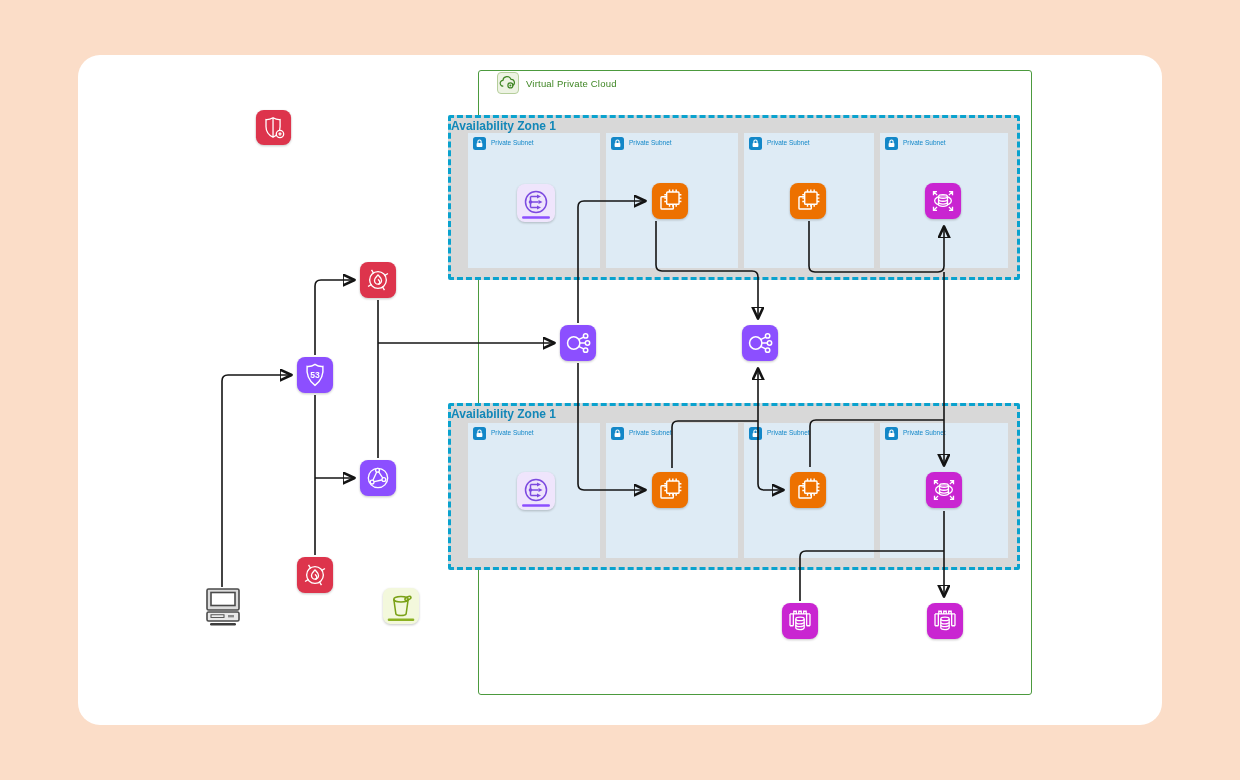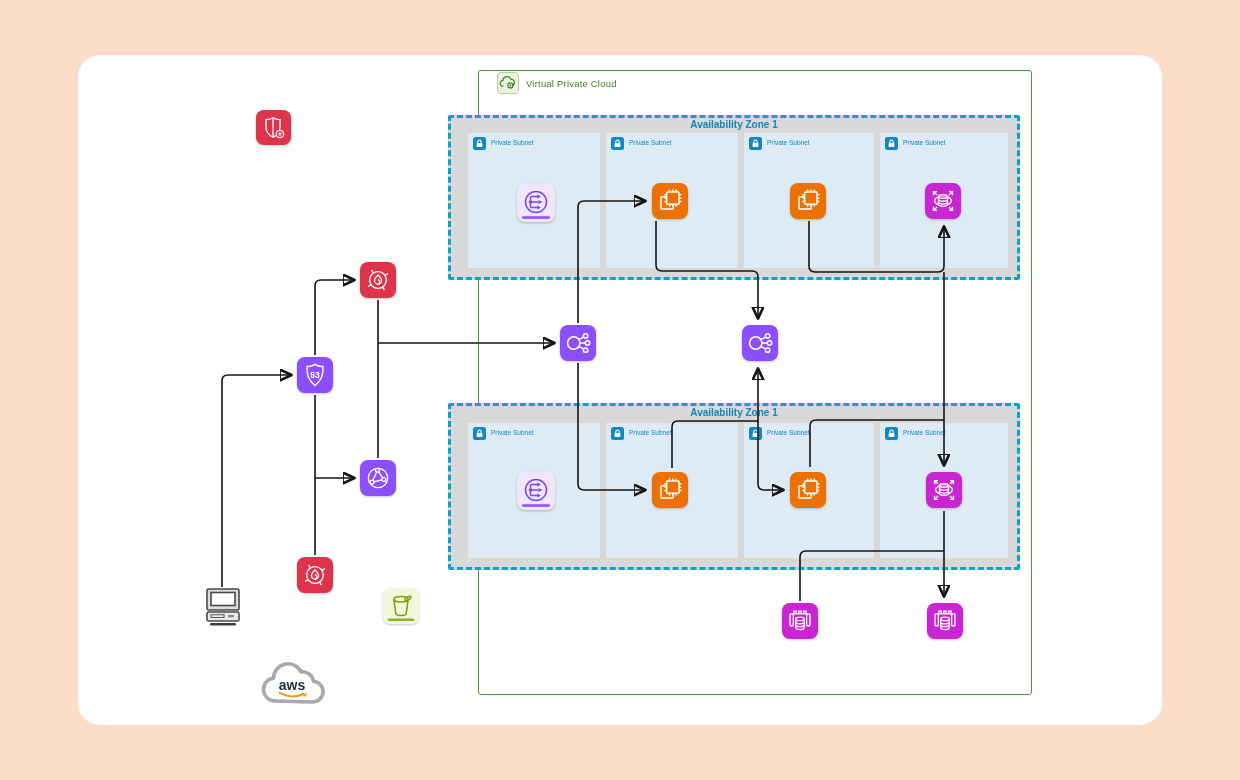--- a/index.html
+++ b/index.html
@@ -3,21 +3,21 @@
 <meta charset="utf-8">
 <style>
   html,body{margin:0;padding:0;}
   body{width:1240px;height:780px;font-family:"Liberation Sans",sans-serif;}
   .stage{position:absolute;left:0;top:0;width:1240px;height:780px;background:#FBDDC8;overflow:hidden;}
   .canvas{position:absolute;left:78px;top:55px;width:1084px;height:670px;background:#FFFFFF;border-radius:22px;}
   .vpc{position:absolute;left:478px;top:70px;width:554px;height:625px;border:1.5px solid #4C9A3E;border-radius:3px;box-sizing:border-box;}
   .vpc-head{position:absolute;left:1px;top:1px;display:flex;align-items:center;gap:7px;padding-left:17px;}
   .vpc-label{font-size:9.5px;color:#3F8624;letter-spacing:.2px;}
   .az{position:absolute;background:#D8D8D8;border:3px dashed #0AA2CE;box-sizing:border-box;border-radius:2px;}
-  .az-title{text-align:center;font-size:10px;font-weight:bold;color:#1287B8;margin-top:1px;}
+  .az-title{text-align:left;font-size:12px;font-weight:bold;color:#1287B8;margin-top:1px;}
   .subnet{position:absolute;background:#DEEBF5;}
   .subnet-head{display:flex;align-items:flex-start;gap:5px;padding:4px 0 0 5px;}
   .subnet-label{font-size:6.5px;color:#1287C8;padding-top:2px;}
   .wires{position:absolute;left:0;top:0;width:1240px;height:780px;pointer-events:none;}
   .wires path{fill:none;stroke:#141414;stroke-width:1.6;stroke-linejoin:round;}
   .node{position:absolute;filter:drop-shadow(0 1.5px 1px rgba(0,0,0,.22));}
   .flat{filter:none;}
   svg text{font-family:"Liberation Sans",sans-serif;}
 </style>
 </head>
@@ -375,22 +375,14 @@
       <rect x="1" y="1" width="38" height="38" rx="8" fill="#F3F8DC"></rect>
       <rect x="6" y="33.2" width="28" height="2.6" rx="1.3" fill="#8CB122"></rect>
       <g stroke="#7AA116" stroke-width="1.6" fill="none">
         <ellipse cx="20" cy="12.8" rx="7.6" ry="2.9"></ellipse>
         <path d="M12.4,12.8 L14.6,28.2 a5.5,2.1 0 0 0 10.8,0 L27.6,12.8"></path>
         <ellipse cx="27.3" cy="12" rx="3.4" ry="1.6" transform="rotate(-24 27.3 12)"></ellipse>
       </g>
     </svg>
   </div>
 
-  <div class="node flat" style="left:255px;top:657px;">
-    <svg width="76" height="54" viewBox="0 0 76 54">
-      <path d="M20,44 a11.5,11.5 0 0 1 -1.5,-22.9 a14.5,14.5 0 0 1 27.5,-6.2 a11,11 0 0 1 12.5,9.4 a10.3,10.3 0 0 1 -1.7,20.7 z" fill="#FFFFFF" stroke="#A8A9AD" stroke-width="3.6" stroke-linejoin="round"></path>
-      <text x="37" y="32.5" text-anchor="middle" font-size="14" font-weight="bold" fill="#252F3E">aws</text>
-      <path d="M24,35.5 q13,7.5 25,0.8" stroke="#F79400" stroke-width="2" fill="none"></path>
-      <path d="M47.6,38.3 l4.4,-3 -1.6,4.8 z" fill="#F79400"></path>
-    </svg>
-  </div>
 
 </div>
 
 </body></html>

